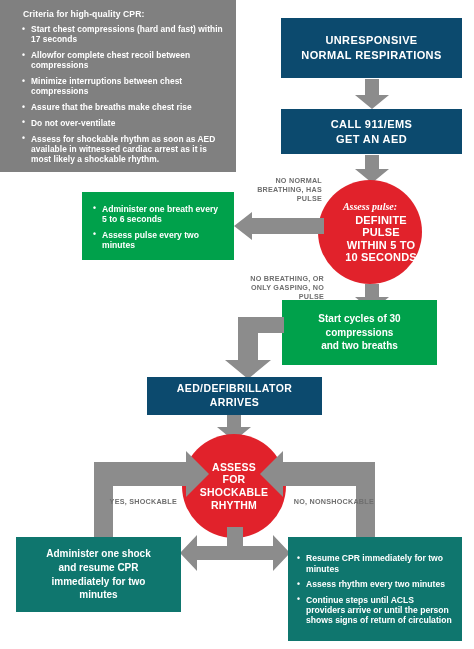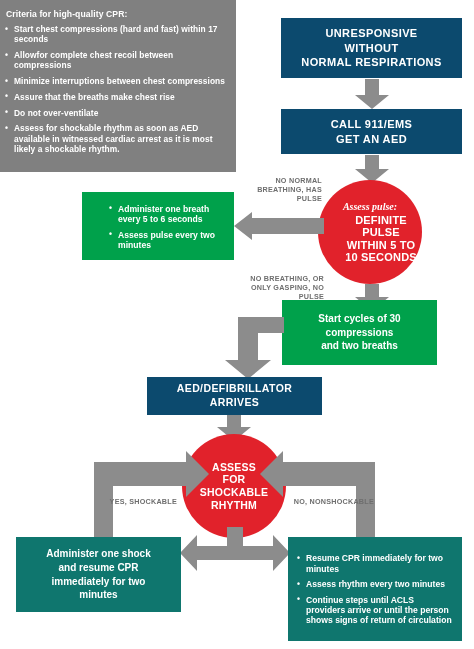--- a/index.html
+++ b/index.html
@@ -15,21 +15,21 @@
   .node .inner{width:100%;}
 
   .box-blue{background:#0c4a6e;color:#ffffff;text-align:center;font-weight:bold;letter-spacing:.4px;}
   .box-green{background:#00a14b;color:#ffffff;}
   .box-green2{background:#0f766e;color:#ffffff;text-align:center;font-weight:bold;}
 
   .circle{position:absolute;border-radius:50%;background:#e1222b;color:#ffffff;
           display:flex;align-items:center;justify-content:center;text-align:center;}
 
   
-  #criteria{left:14px;top:8px;width:236px;height:172px;padding:9px 11px 6px 5px;
+  #criteria{left:14px;top:8px;width:236px;height:172px;padding:9px 11px 6px 22px;
             background:#808080;color:#ffffff;box-sizing:border-box;}
   #criteria .ctitle{font-size:8.6px;font-weight:bold;margin:0 0 5px 1px;letter-spacing:.1px;}
   #criteria ul{list-style:none;margin:0;padding:0;}
   #criteria li{position:relative;padding-left:9px;margin-bottom:5.5px;font-size:8.4px;
                font-weight:bold;line-height:1.22;letter-spacing:.05px;}
   #criteria li:before{content:"\2022";position:absolute;left:0;top:-0.5px;font-size:8.5px;}
 
   
   .bul{list-style:none;margin:0;padding:0;}
   .bul li{position:relative;padding-left:9px;margin-bottom:5px;font-size:8.6px;
@@ -55,21 +55,20 @@
       <li>Minimize interruptions between chest compressions</li>
       <li>Assure that the breaths make chest rise</li>
       <li>Do not over-ventilate</li>
       <li>Assess for shockable rhythm as soon as AED available in witnessed cardiac arrest as it is most likely a shockable rhythm.</li>
     </ul>
   </div>
 
   <div class="node box-blue" style="left:281px;top:18px;width:181px;height:60px;font-size:11px;line-height:1.32;">
     <div class="inner">
       <div>UNRESPONSIVE</div>
-      <div>WITHOUT</div>
       <div>NORMAL RESPIRATIONS</div>
     </div>
   </div>
 
   <svg class="gfx" style="left:355px;top:79px;" width="34" height="30" viewBox="0 0 34 30">
     <polygon class="gfill" points="10,0 24,0 24,16 34,16 17,30 0,16 10,16"></polygon>
   </svg>
 
   <div class="node box-blue" style="left:281px;top:109px;width:181px;height:45px;font-size:11px;line-height:1.35;">
     <div class="inner">
@@ -99,21 +98,21 @@
   </svg>
 
   <div class="conn-label" style="left:238px;top:176px;width:84px;">
     <span>NO NORMAL BREATHING, HAS PULSE</span>
   </div>
 
   <div class="conn-label" style="left:236px;top:247px;width:88px;margin-top:27px;">
     <span>NO BREATHING, OR ONLY GASPING, NO PULSE</span>
   </div>
 
-  <div class="node box-green" style="left:82px;top:192px;width:152px;height:68px;padding:10px 9px 8px 27px;">
+  <div class="node box-green" style="left:82px;top:192px;width:152px;height:68px;padding:10px 9px 8px 11px;">
     <div class="inner">
       <ul class="bul">
         <li>Administer one breath every 5 to 6 seconds</li>
         <li>Assess pulse every two minutes</li>
       </ul>
     </div>
   </div>
 
   <svg class="gfx" style="left:355px;top:284px;" width="34" height="27" viewBox="0 0 34 27">
     <polygon class="gfill" points="10,0 24,0 24,13 34,13 17,27 0,13 10,13"></polygon>

